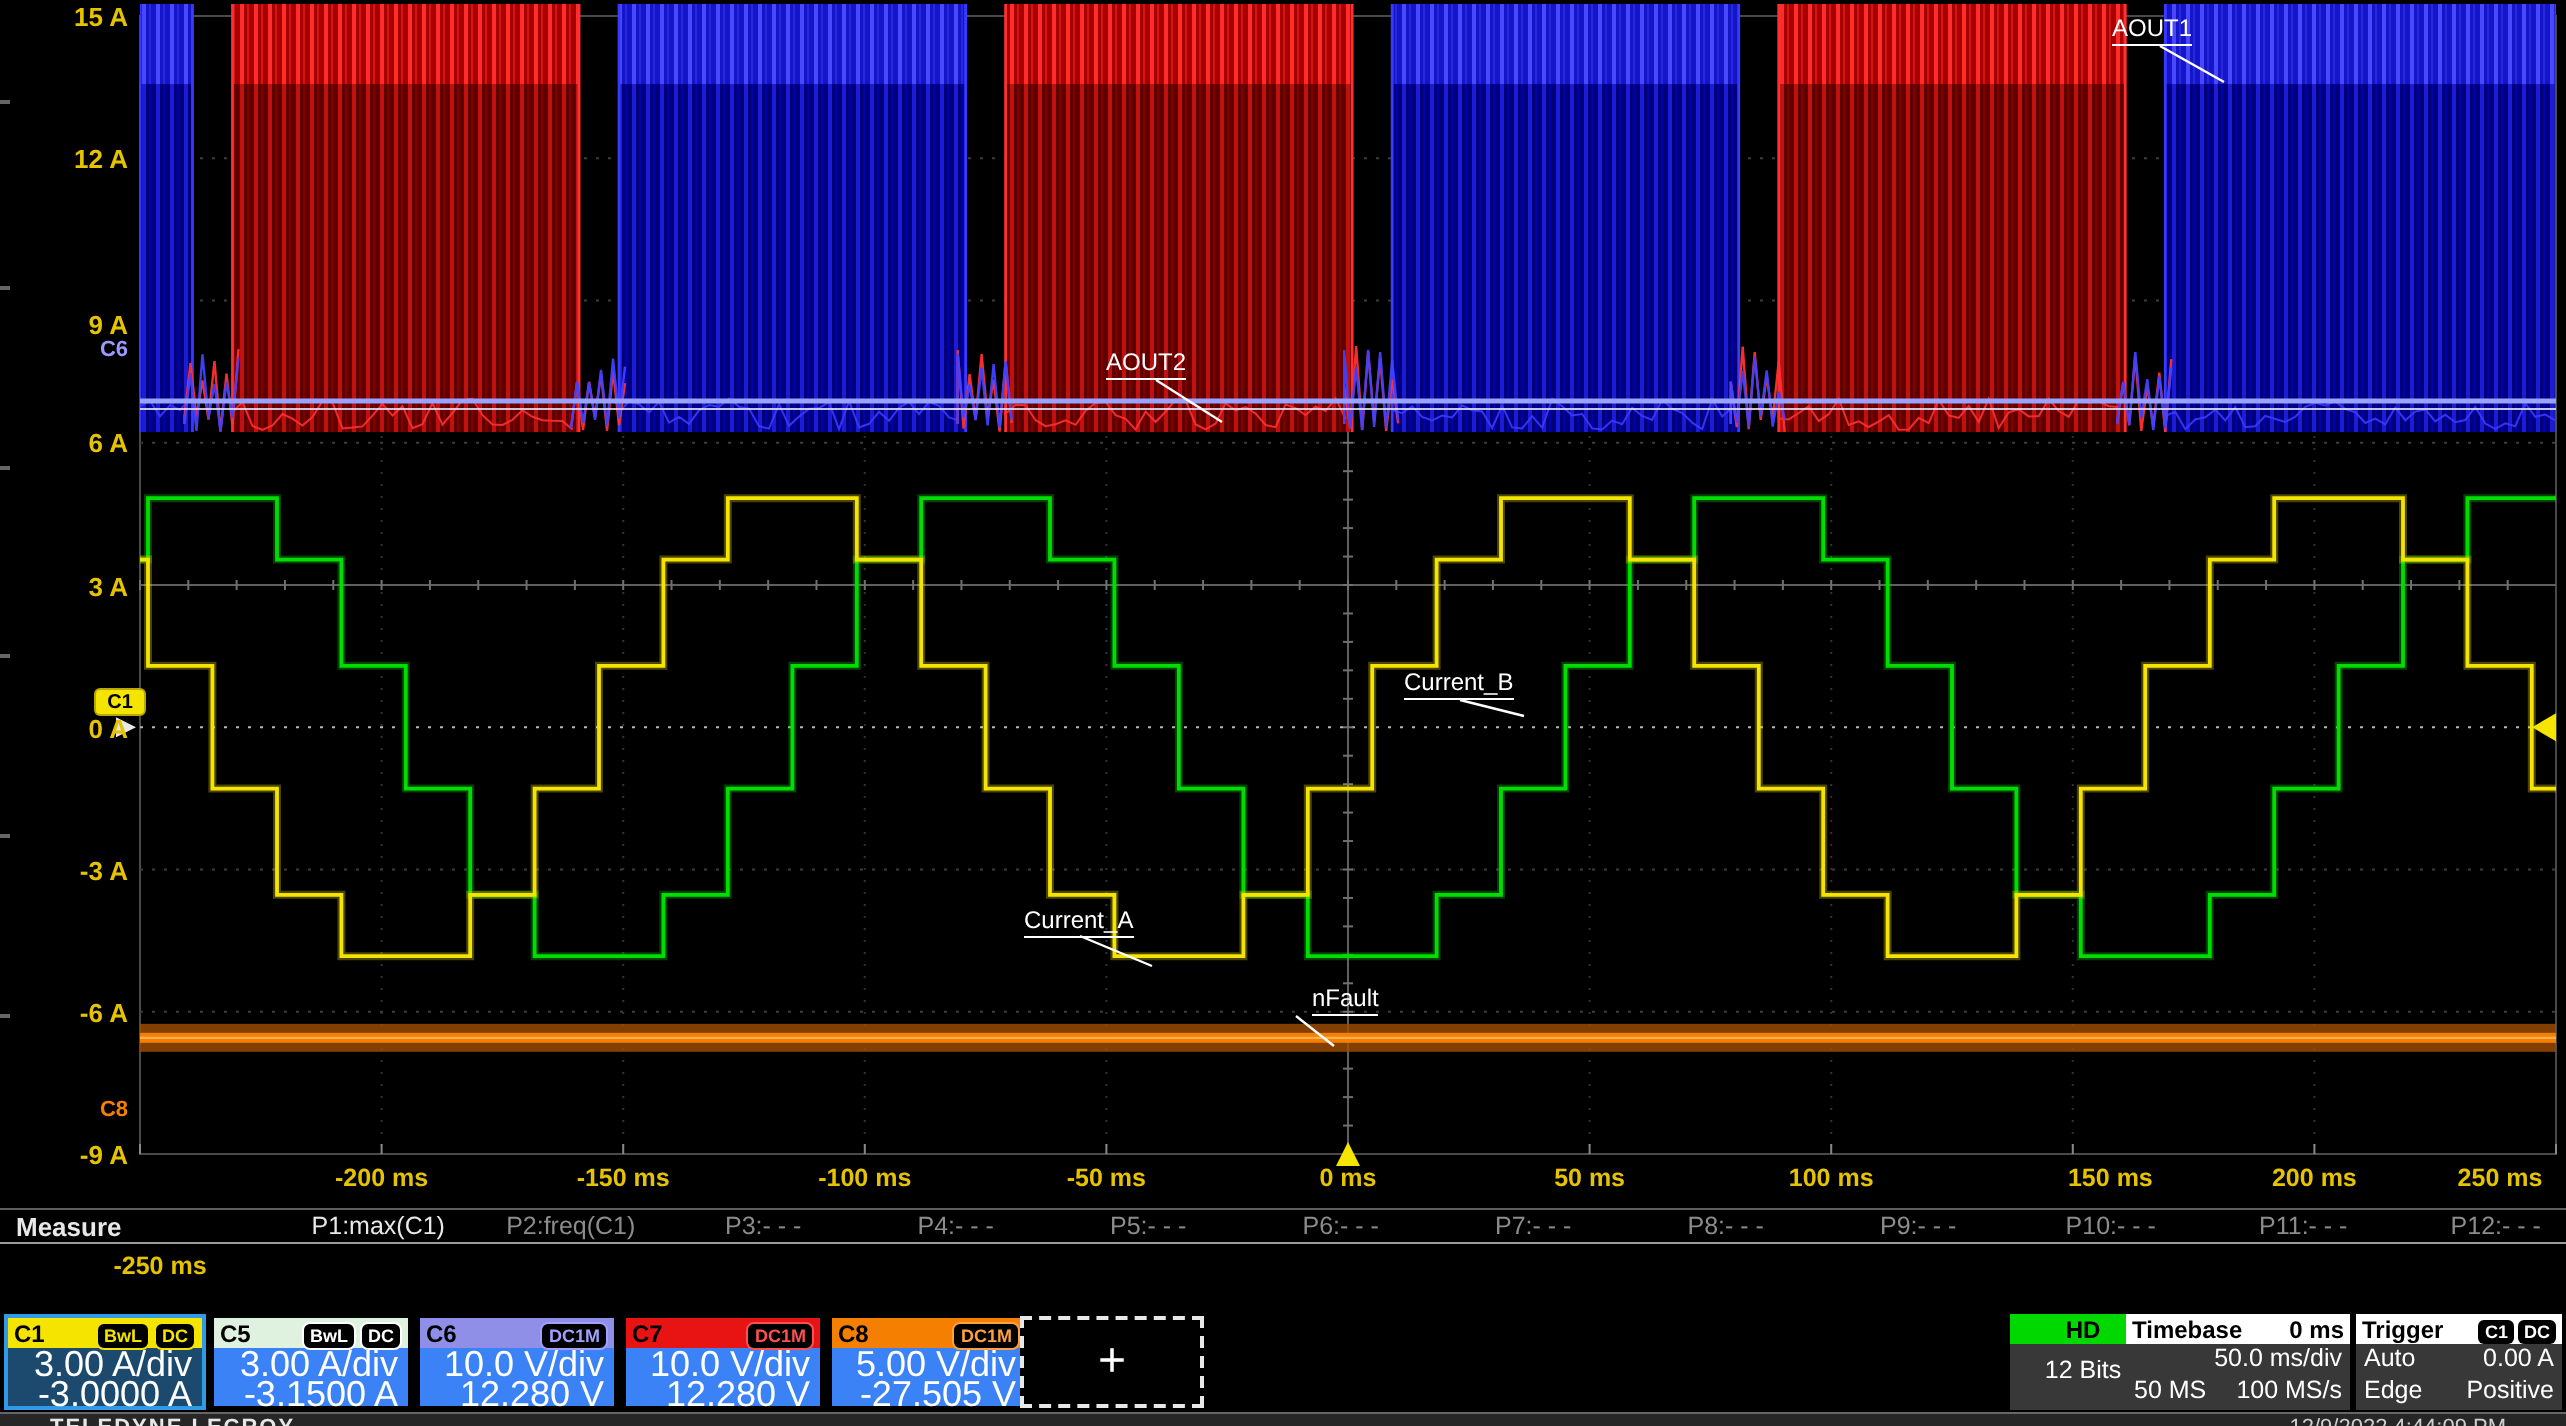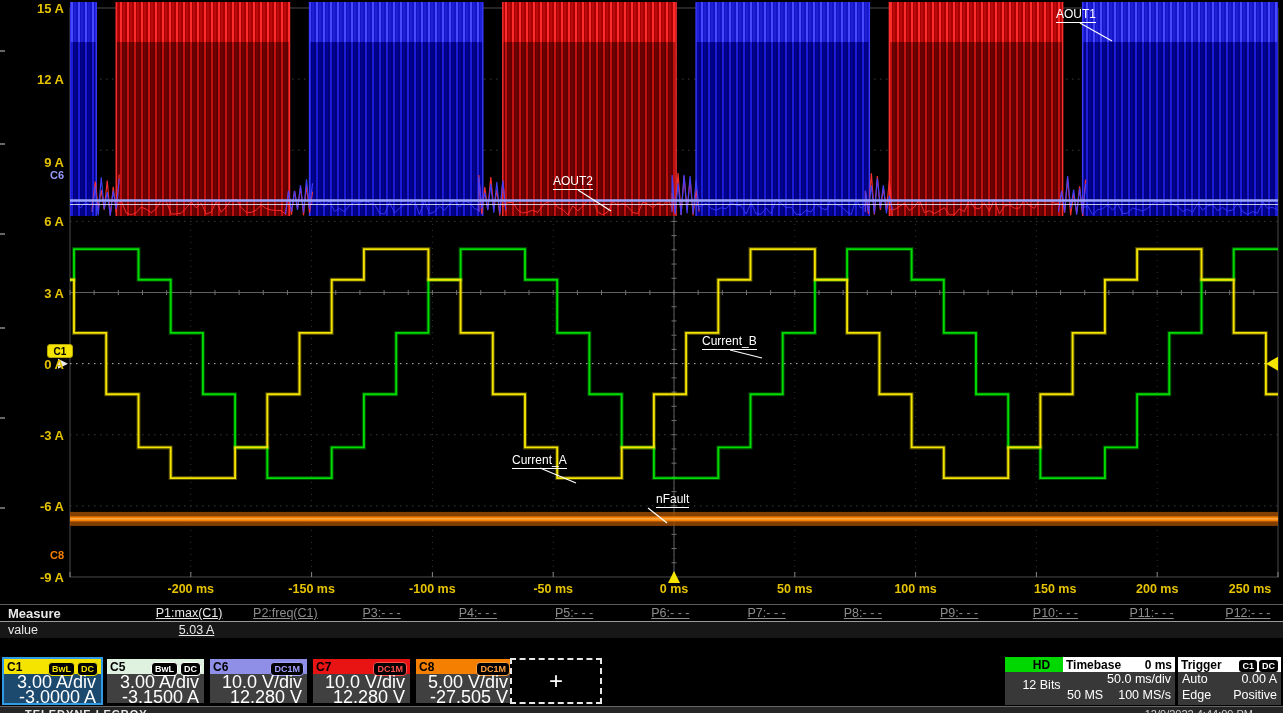--- a/index.html
+++ b/index.html
@@ -10,31 +10,31 @@
   .xlabel{position:absolute;width:80px;text-align:center;font-size:12.5px;font-weight:bold;color:#e6c300;top:582px;}
   .callout{position:absolute;color:#fff;font-size:12px;border-bottom:1px solid #fff;padding-bottom:1px;white-space:nowrap;}
   .chmarker-text{position:absolute;font-size:11px;font-weight:bold;width:24px;text-align:right;}
   .chmarker-box{position:absolute;width:26px;height:14px;border-radius:3px;background:#f5e300;color:#000;
     font-size:10px;font-weight:bold;text-align:center;line-height:14px;border:1px solid #b8a800;}
   .edge-tick{position:absolute;left:0;width:5px;height:2px;background:#666;}
   
   #measure{position:absolute;left:0;top:604px;width:1283px;border-top:1px solid #5e5e5e;}
   .mrow{display:flex;align-items:center;height:15px;font-size:12.5px;color:#e8e8e8;}
   .mrow .rowhead{width:128px;padding-left:8px;flex:none;}
-  .mrow .mcol{flex:1;text-align:center;white-space:nowrap;overflow:hidden;text-decoration:underline;}
+  .mrow .mcol{flex:1;text-align:center;white-space:nowrap;overflow:hidden;}
   #mrow-head{height:17px;border-bottom:1px solid #9a9a9a;gap:26px;}
   #mrow-head .rowhead{font-weight:bold;font-size:13px;}
   #mrow-value{background:#171717;height:16px;}
   #mrow-value .mcol{text-align:right;padding-right:10px;}
   #mrow-status{height:16px;}
   #mrow-status .mcol{text-align:center;padding-left:18px;color:#2adb2a;font-weight:bold;}
   .mcol.inactive{color:#8c8c8c;}
   
   #descriptors{position:absolute;left:0;top:657px;width:1283px;height:48px;}
-  .chbox{position:absolute;top:0;width:101px;height:48px;border:2px solid #000;background:#404040;}
+  .chbox{position:absolute;top:0;width:101px;height:48px;border:2px solid #000;background:#3b82f6;}
   .chbox.selected{border-color:#2f9be6;background:#1c4a6e;}
   .chbox .chead{height:15px;display:flex;align-items:center;justify-content:space-between;padding:0 3px;}
   .chbox .chid{font-size:12px;font-weight:bold;color:#000;}
   .badge{display:inline-block;background:#000;border-radius:4px;font-size:9px;font-weight:bold;
     line-height:10px;padding:1px 3px;margin-left:2px;border:1px solid;}
   .chbox .cbody{padding:1px 5px 0 0;text-align:right;color:#fff;font-size:18px;line-height:14.5px;}
   #addbox{position:absolute;top:1px;width:92px;height:46px;border:2px dashed #e8e8e8;background:#000;
     color:#fff;font-size:24px;font-weight:300;text-align:center;line-height:42px;}
   .infobox{position:absolute;top:0;height:48px;background:#383838;}
   .infobox .ihead{height:15px;background:#fff;color:#000;font-size:12px;font-weight:bold;
@@ -316,35 +316,20 @@
         <div class="mcol inactive">P4:- - -</div>
         <div class="mcol inactive">P5:- - -</div>
         <div class="mcol inactive">P6:- - -</div>
         <div class="mcol inactive">P7:- - -</div>
         <div class="mcol inactive">P8:- - -</div>
         <div class="mcol inactive">P9:- - -</div>
         <div class="mcol inactive">P10:- - -</div>
         <div class="mcol inactive">P11:- - -</div>
         <div class="mcol inactive">P12:- - -</div>
       </div>
-    <div class="mrow" id="mrow-value">
-      <div class="rowhead">value</div>
-    <div class="mcol">5.03 A</div>
-        <div class="mcol"></div>
-        <div class="mcol"></div>
-        <div class="mcol"></div>
-        <div class="mcol"></div>
-        <div class="mcol"></div>
-        <div class="mcol"></div>
-        <div class="mcol"></div>
-        <div class="mcol"></div>
-        <div class="mcol"></div>
-        <div class="mcol"></div>
-        <div class="mcol"></div>
-      </div>
   </div>
 
   <div id="descriptors">
       <div class="chbox" style="left: 414px;">
         <div class="chead" style="background: rgb(245, 127, 0);">
           <span class="chid">C8</span>
           <span><span class="badge" style="color: rgb(255, 160, 64); border-color: rgb(255, 160, 64);">DC1M</span></span>
         </div>
         <div class="cbody">
           <div>5.00 V/div</div>

